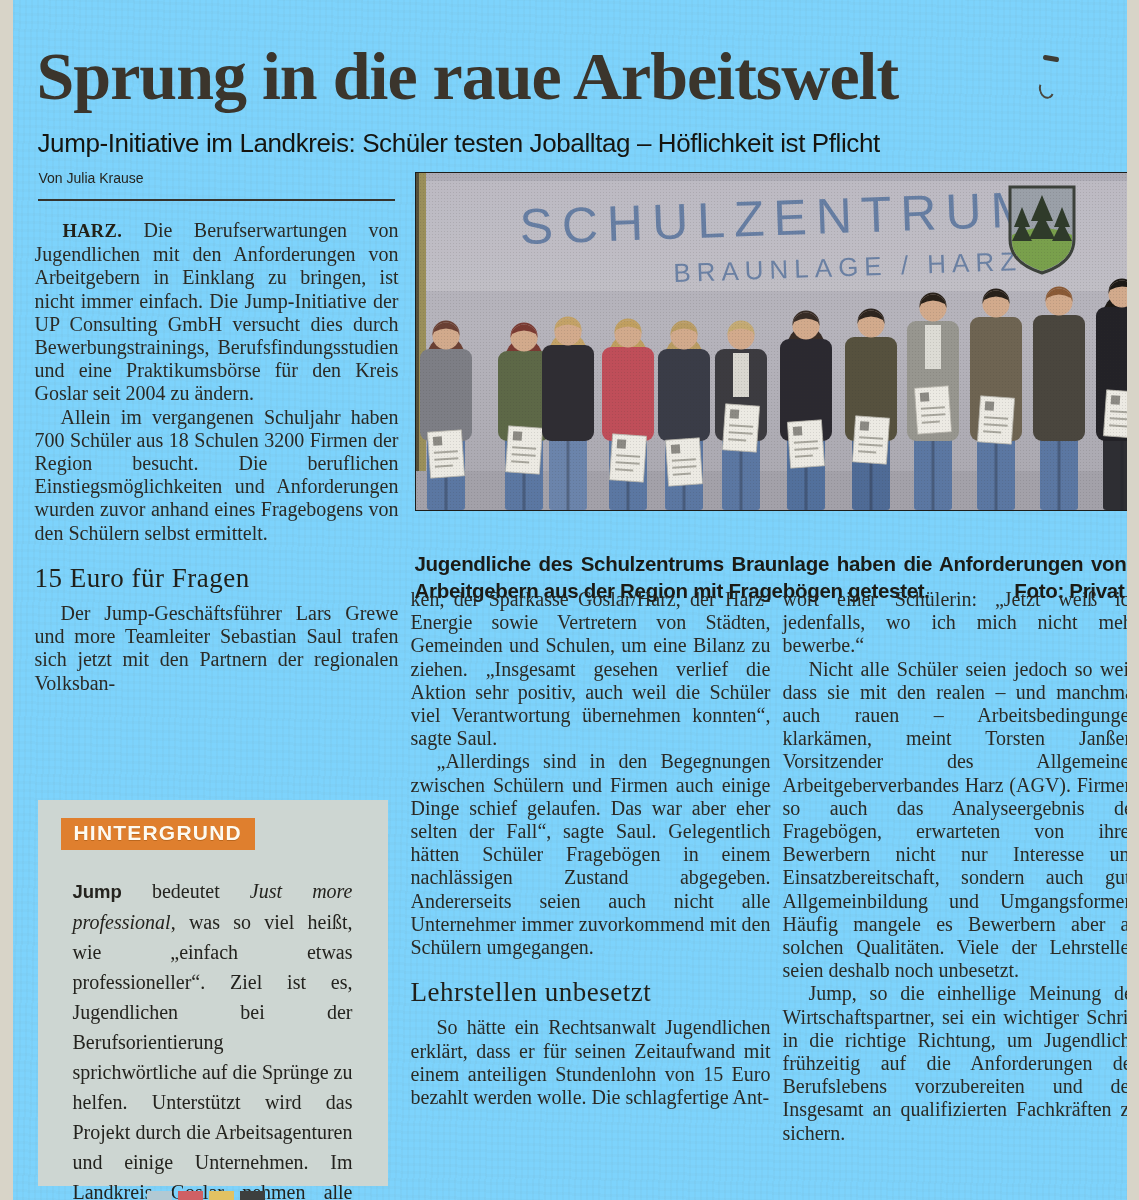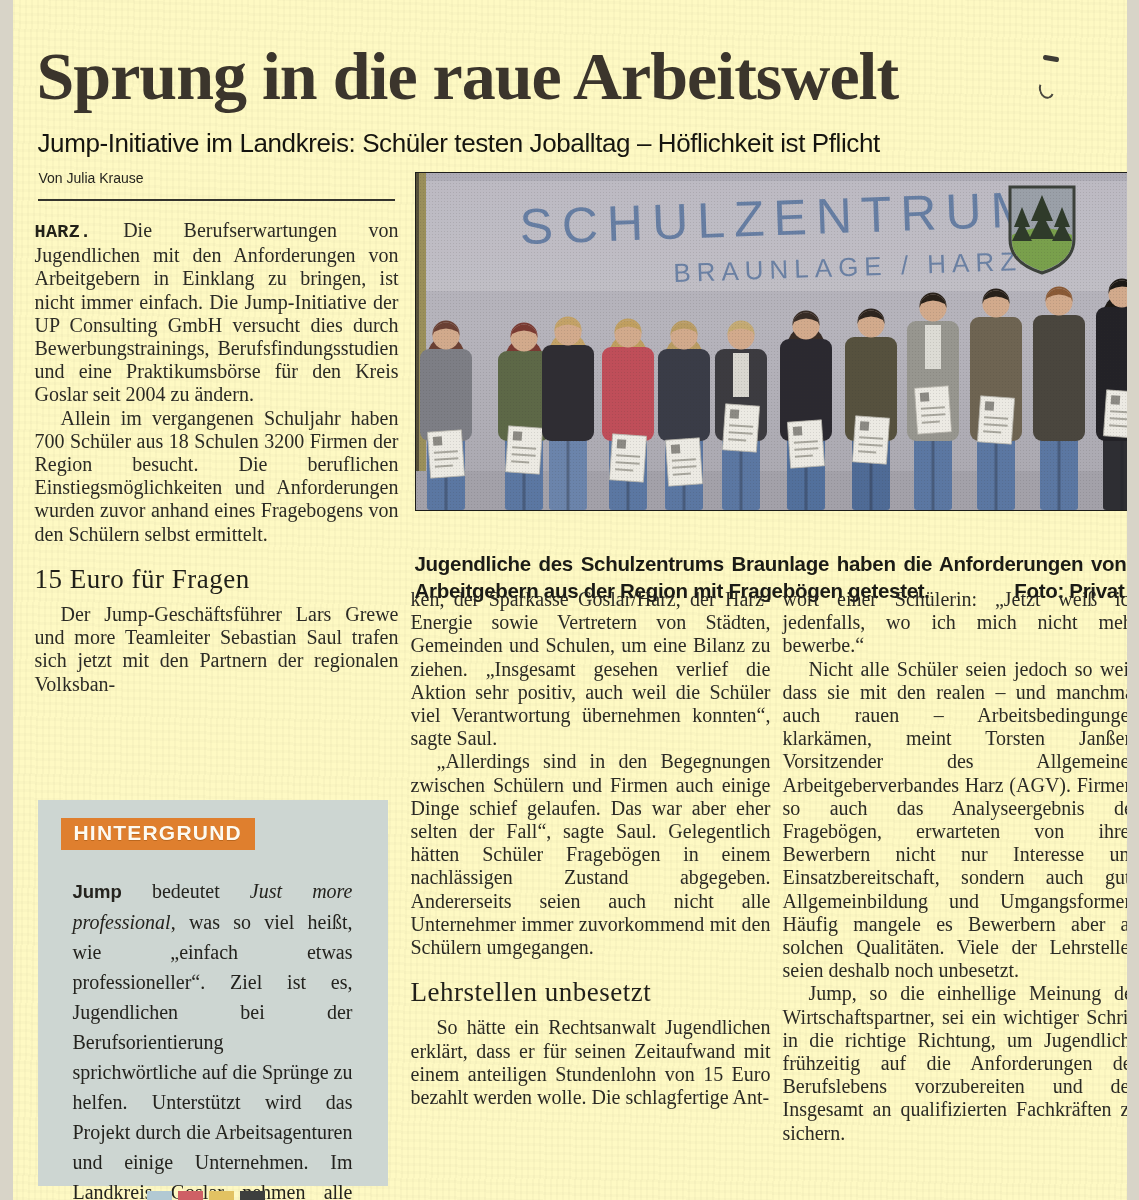--- a/index.html
+++ b/index.html
@@ -1,18 +1,18 @@
 <!DOCTYPE html>
 <html lang="de"><head>
 <meta charset="utf-8">
 <style>
   html,body { margin:0; padding:0; background:#d8d4c8; }
   .page {
     position:relative; width:1114px; height:1200px; margin:0 auto;
-    background:#fef9c3; overflow:hidden;
+    background:#7dd3fc; overflow:hidden;
     font-family:"Liberation Serif", serif; color:#2b2a25;
   }
   .page::before {
     content:""; position:absolute; inset:0; pointer-events:none;
     background:
       repeating-linear-gradient(91deg, rgba(110,100,80,.035) 0 2px, transparent 2px 6px),
       repeating-linear-gradient(2deg, rgba(90,85,70,.025) 0 3px, transparent 3px 8px);
   }
   .headline {
     position:absolute; left:24px; top:42px; margin:0;
@@ -35,22 +35,22 @@
     position:absolute; text-align:justify;
     font-size:20px; line-height:23.2px; color:#2b2a25;
     hyphens:auto; -webkit-hyphens:auto;
   }
   .col p { margin:0; }
   .col p.indent { text-indent:26px; }
   .col-left   { left:22px;  top:219px; width:364px; }
   .col-middle { left:398px; top:588px; width:360px; height:612px; overflow:hidden; }
   .col-right  { left:770px; top:588px; width:357px; }
   .lead {
-    font-family:Liberation Mono, monospace; font-weight:700;
-    font-size:18.5px; letter-spacing:.3px; color:#222118;
+    font-family:Liberation Serif, serif; font-weight:700;
+    font-size:18.5px; letter-spacing:.3px; color:#222118;margin-left:28px;
   }
   .col h2 {
     margin:22px 0 12px; text-align:left; font-weight:400;
     font-size:27px; letter-spacing:.5px; color:#201f19;
     font-family:"Liberation Serif", serif; text-indent:0;
   }
   
   .info-box {
     position:absolute; left:25px; top:800px; width:350px; height:386px;
     background:#cdd6d2; box-sizing:border-box; padding:18px 23px 0 23px;

